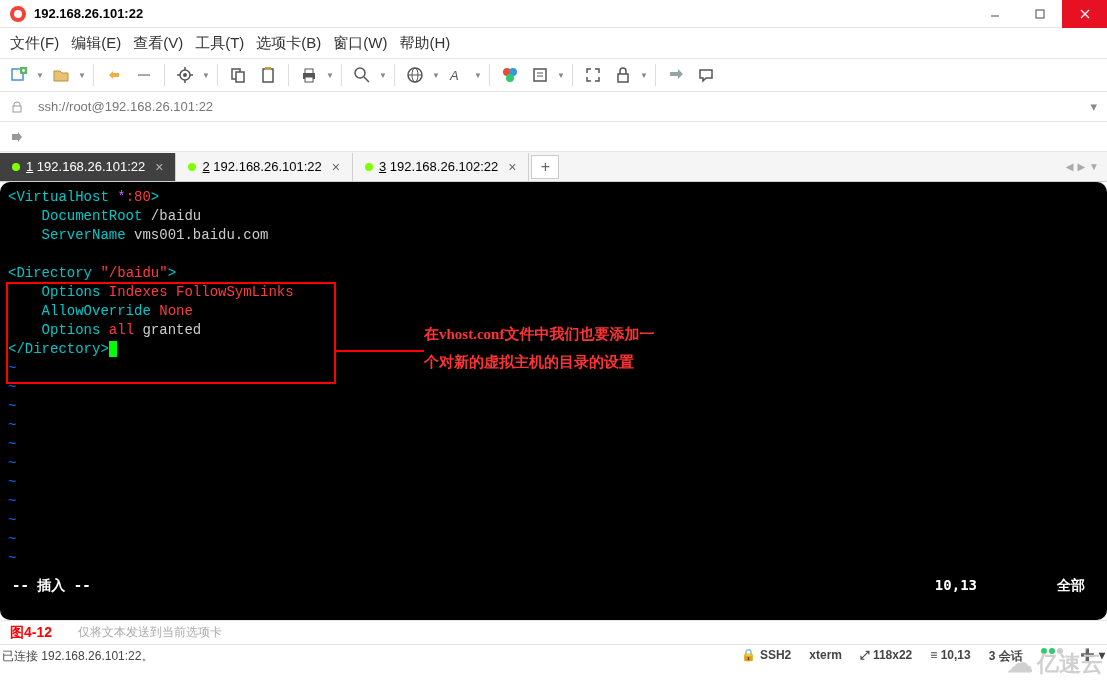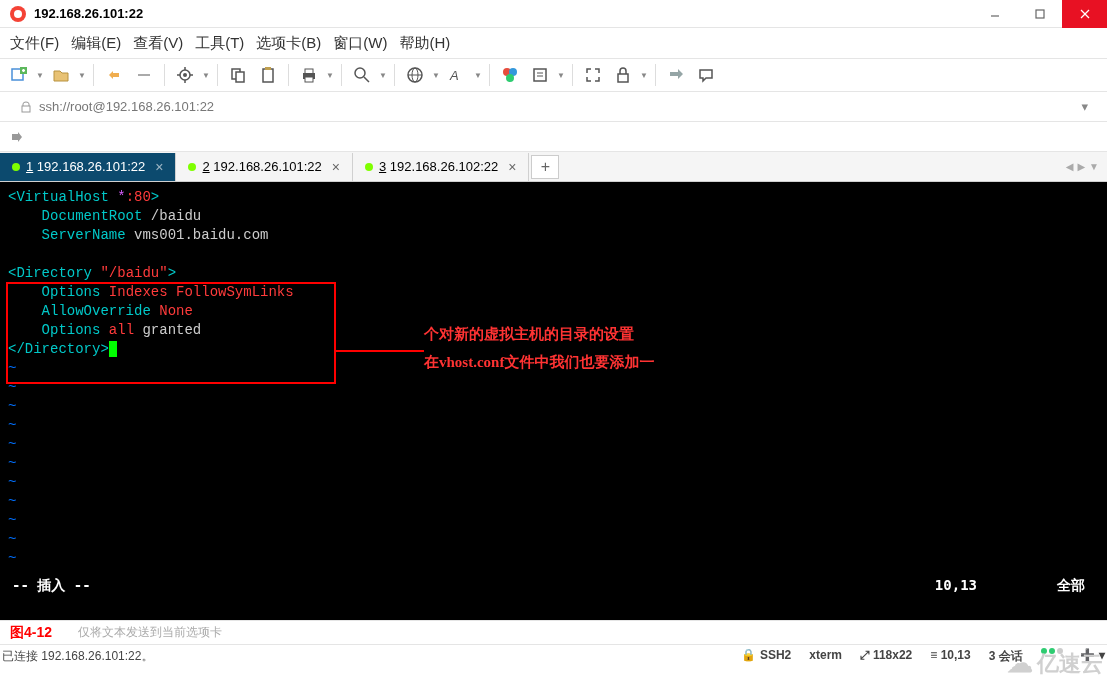--- a/index.html
+++ b/index.html
@@ -17,37 +17,37 @@
 
 .menubar { height: 30px; display: flex; align-items: center; padding: 0 10px; gap: 12px; color: #333; font-size: 15px; }
 .menubar span { cursor: default; }
 
 .toolbar { height: 34px; display: flex; align-items: center; padding: 0 6px; gap: 4px; border-top: 1px solid #e5e5e5; border-bottom: 1px solid #e5e5e5; position: relative; }
 .toolbtn { width: 26px; height: 26px; display: flex; align-items: center; justify-content: center; color: #555; border-radius: 2px; }
 .toolbtn svg { width: 18px; height: 18px; }
 .sep { width: 1px; height: 22px; background: #ddd; margin: 0 3px; }
 .drop { width: 8px; display: flex; align-items: center; color: #888; font-size: 8px; }
 
-.addressbar { height: 30px; display: flex; align-items: center; padding: 0 19px; gap: 6px; border-bottom: 1px solid #e5e5e5; color: #777; font-size: 13px; }
+.addressbar { height: 30px; display: flex; align-items: center; padding: 0 10px; gap: 14px; border-bottom: 1px solid #e5e5e5; color: #777; font-size: 13px; }
 .lock-icon { width: 14px; height: 14px; }
 .dropdown-arrow { margin-left: auto; color: #888; }
 
 .hintbar { height: 30px; display: flex; align-items: center; padding: 0 10px; gap: 6px; border-bottom: 1px solid #e5e5e5; color: #888; font-size: 12px; }
 
 .tabbar { height: 30px; display: flex; align-items: center; background: #f5f5f5; border-bottom: 1px solid #d0d0d0; position: relative; }
 .tab { height: 28px; display: flex; align-items: center; padding: 0 12px; gap: 6px; font-size: 13px; border-right: 1px solid #d0d0d0; position: relative; }
-.tab.active { background: #0c4a6e; color: #fff; }
+.tab.active { background: #404040; color: #fff; }
 .tab.active .dot { background: #7fff00; }
 .tab .dot { width: 8px; height: 8px; background: #7fff00; border-radius: 50%; }
 .tab .underline { text-decoration: underline; }
 .tab .close-x { color: inherit; opacity: 0.6; font-size: 14px; margin-left: 4px; }
 .tab-add { width: 28px; height: 24px; display: flex; align-items: center; justify-content: center; border: 1px solid #ccc; background: #fff; margin-left: 2px; font-size: 16px; color: #666; }
 .tab-nav { margin-left: auto; display: flex; gap: 4px; padding-right: 8px; color: #aaa; font-size: 10px; }
 
-.terminal { background: #000; color: #ccc; font-family: "Consolas", "Courier New", monospace; font-size: 14px; line-height: 19px; height: 438px; padding: 6px 8px; position: relative; overflow: hidden; }
+.terminal { background: #000; color: #ccc; font-family: "Consolas", "Courier New", monospace; font-size: 14px; line-height: 19px; height: 438px; padding: 6px 8px; position: relative; overflow: hidden; border-radius: 10px; }
 .term-line { white-space: pre; }
 .c-tag { color: #00c8c8; }
 .c-kw { color: #00c8c8; }
 .c-star { color: #d75fff; }
 .c-red { color: #ff3b3b; }
 .c-grey { color: #ccc; }
 .c-tilde { color: #0070ff; }
 
 .highlight-box { position: absolute; border: 2px solid #ff0000; left: 6px; top: 100px; width: 330px; height: 102px; pointer-events: none; }
 .annotation { position: absolute; color: #ff3333; font-family: "Microsoft YaHei"; font-size: 15px; font-weight: bold; left: 424px; top: 320px; line-height: 28px; }
@@ -294,22 +294,22 @@
     <span class="mode">-- 插入 --</span>
     <span class="pos">10,13</span>
     <span class="all">全部</span>
   </div>
 
   <div class="highlight-box"></div>
 </div>
 
 <div class="annot-line"></div>
 <div class="annotation">
+  <div>在vhost.conf文件中我们也要添加一</div>
   <div>个对新的虚拟主机的目录的设置</div>
-  <div>在vhost.conf文件中我们也要添加一</div>
 </div>
 
 <div class="footer1">
   <span class="fig-label">图4-12</span>
   <span>仅将文本发送到当前选项卡</span>
 </div>
 
 <div class="footer2">
   <span>已连接 192.168.26.101:22。</span>
   <div class="right">

